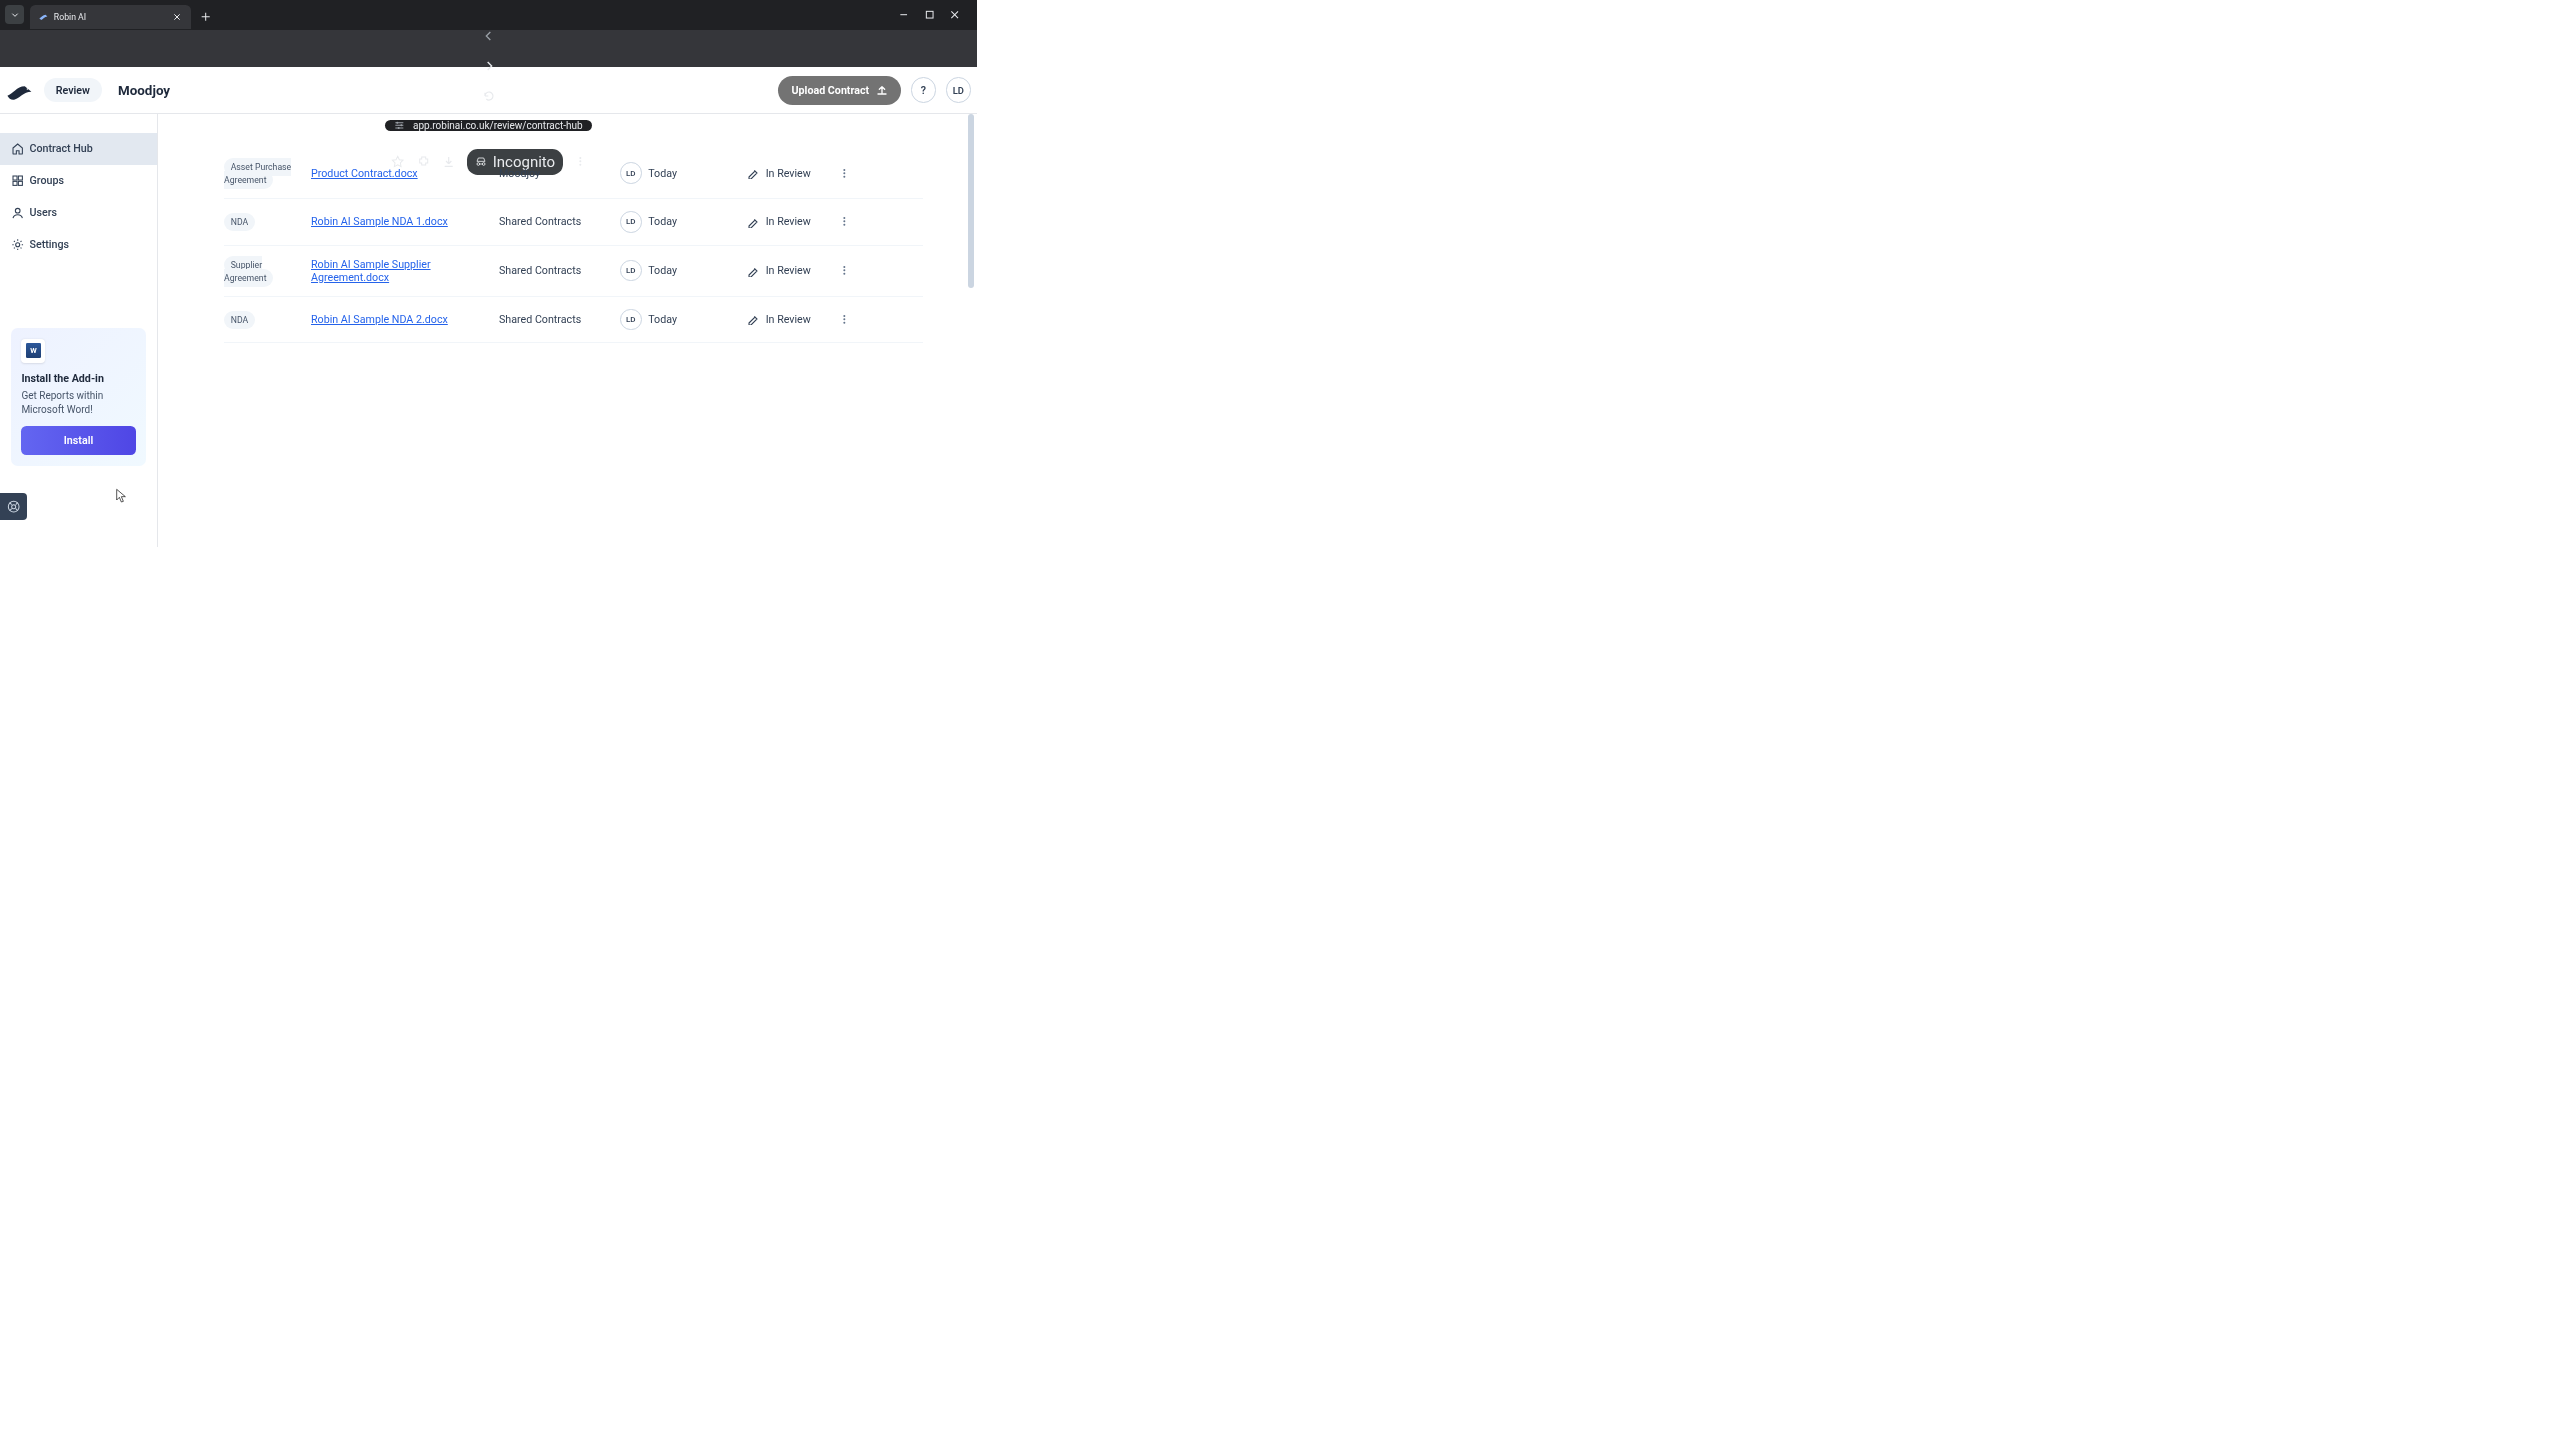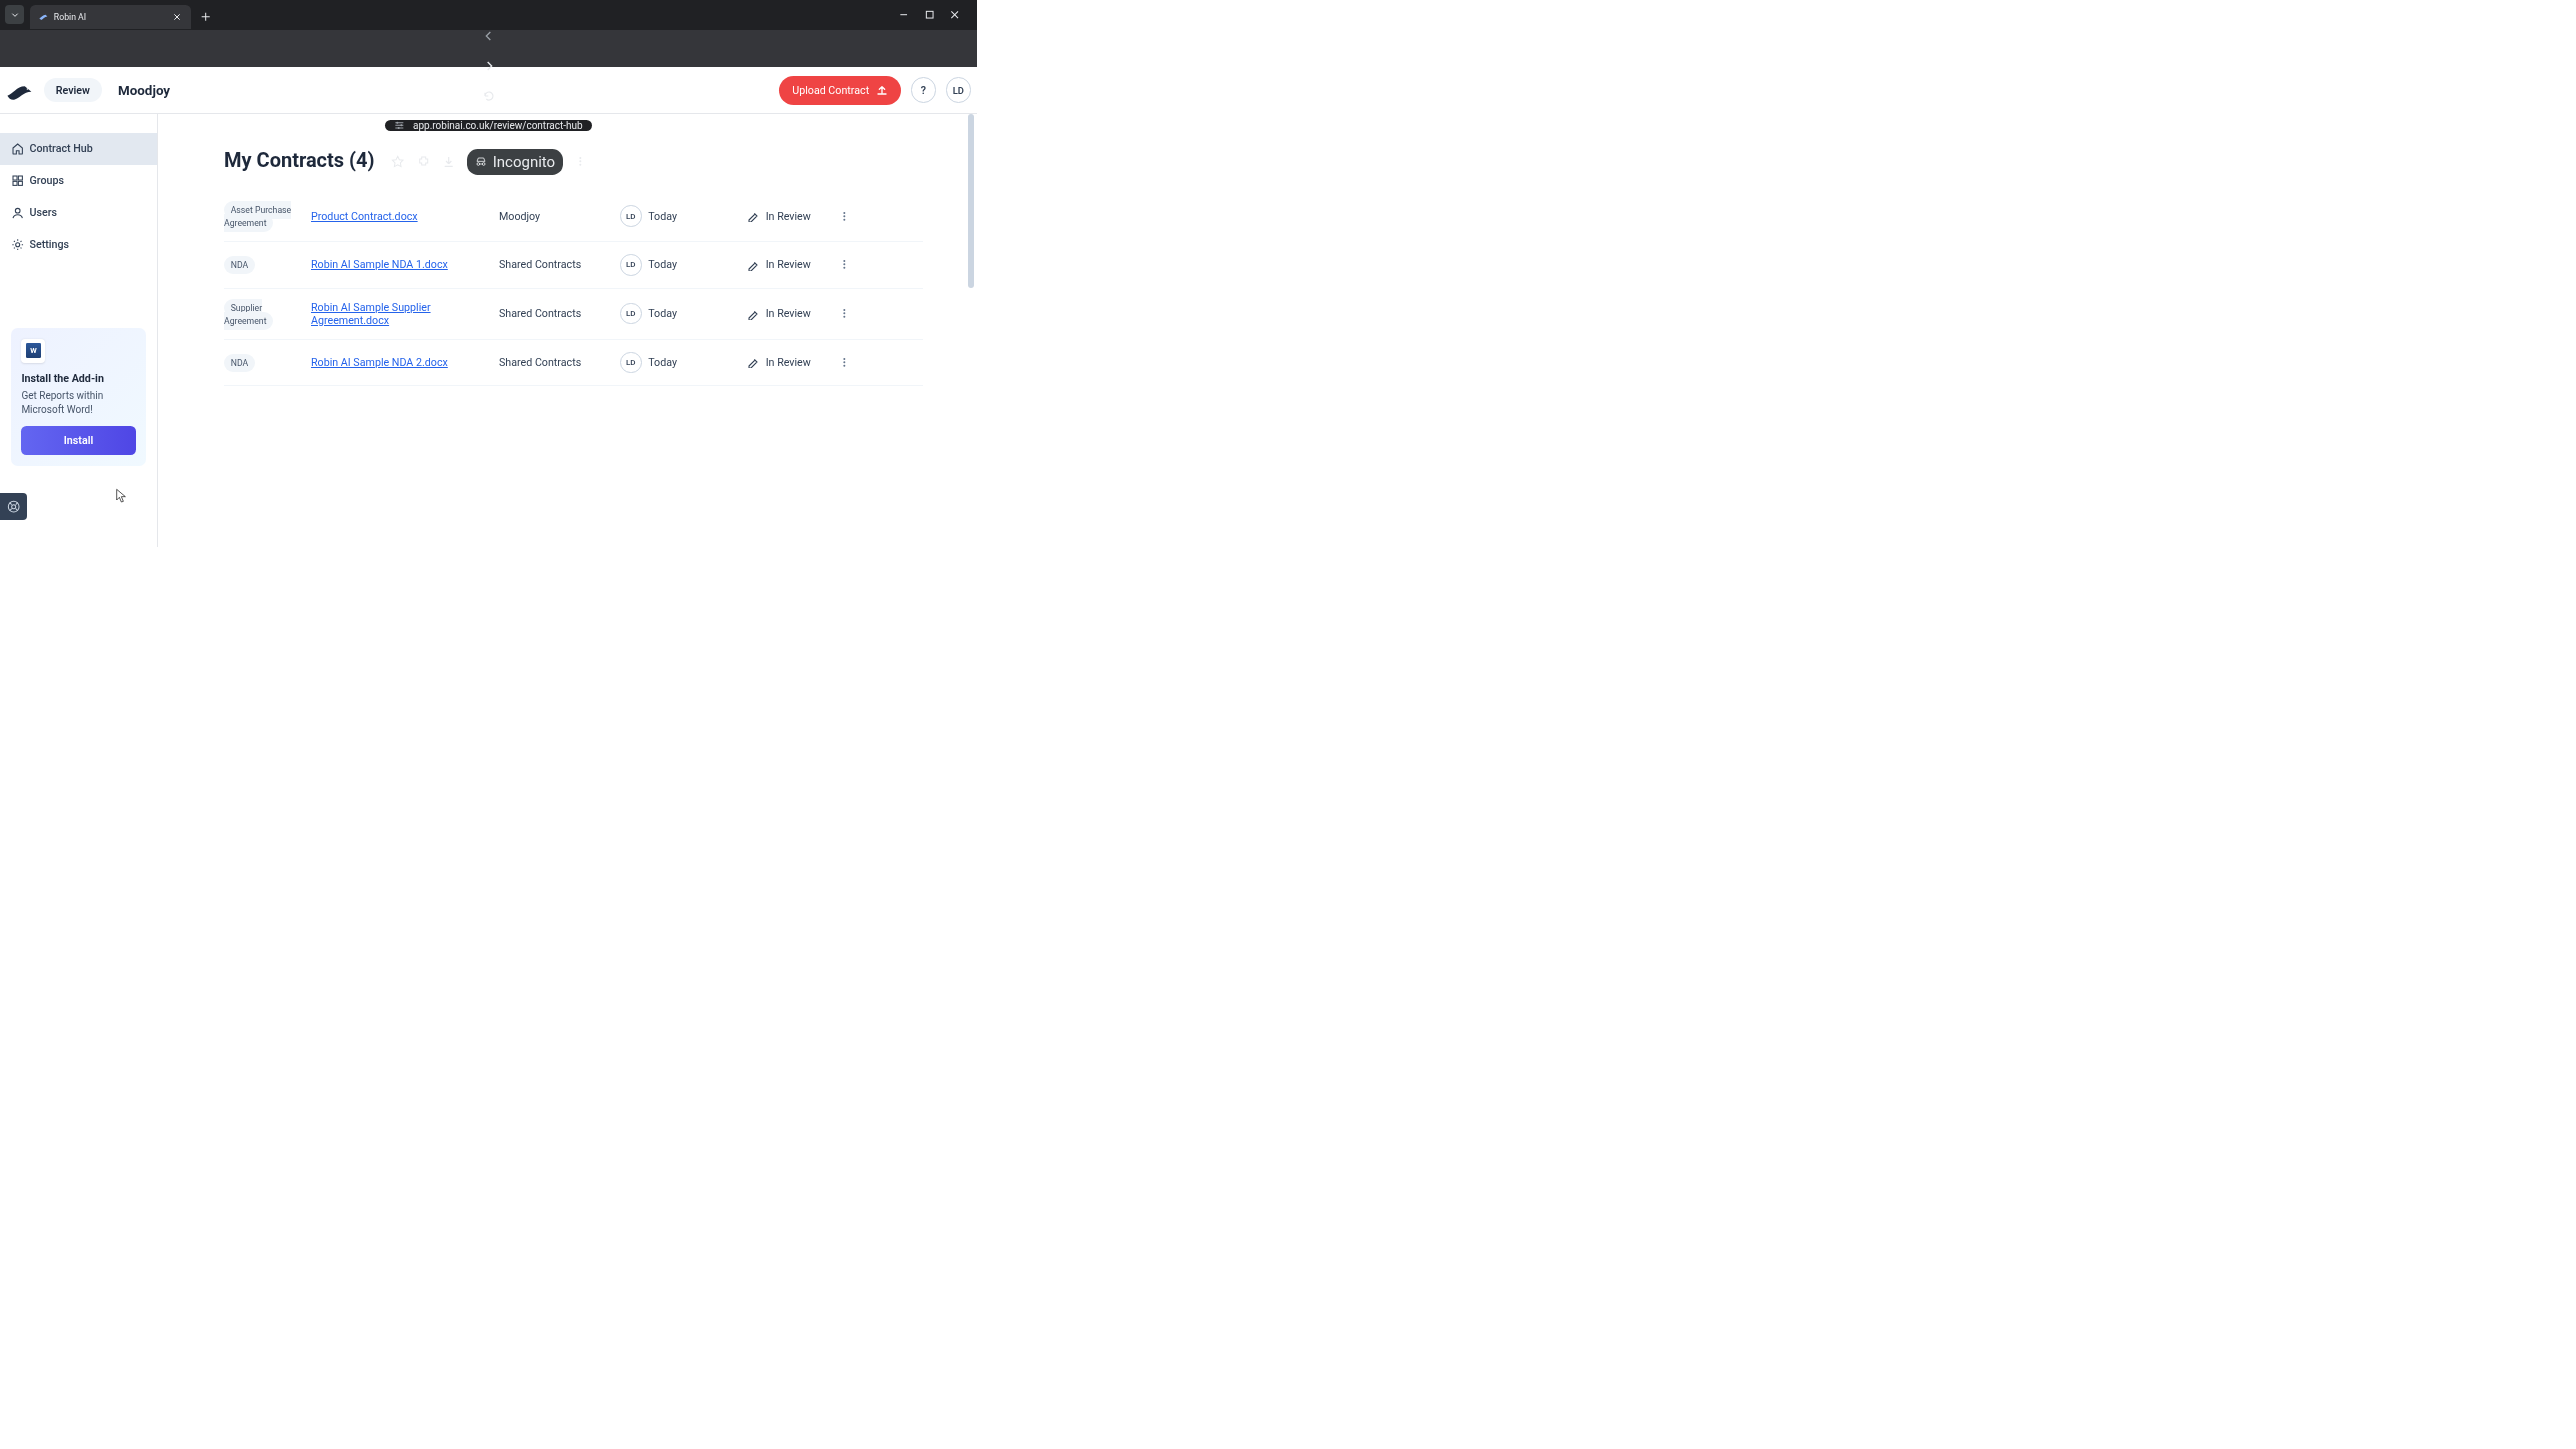--- a/index.html
+++ b/index.html
@@ -25,21 +25,21 @@
 .url-actions { display: flex; gap: 12px; align-items: center; color: #e8eaed; }
 .incognito-badge { display: flex; align-items: center; gap: 5.4px; background: #3c4043; padding: 4px 8px; border-radius: 10.7px; font-size: 15px; }
 
 
 .app { height: calc(547px - 67px); display: flex; flex-direction: column; background: #fff; }
 .app-header { height: 47px; border-bottom: 0.7px solid #e5e7eb; display: flex; align-items: center; padding: 0 6px; gap: 10.7px; }
 .logo { width: 27px; height: 19px; color: #1e293b; }
 .review-pill { background: #f1f5f9; padding: 5.4px 12px; border-radius: 13.4px; font-weight: 600; font-size: 10.7px; color: #1e293b; }
 .org-name { font-size: 13.4px; font-weight: 700; color: #1e293b; margin-left: 5.4px; }
 .header-right { margin-left: auto; display: flex; align-items: center; gap: 9.4px; }
-.upload-btn { background: #ef4444; color: #fff; border: none; padding: 8px 13.4px; border-radius: 16px; font-size: 10.7px; font-weight: 400; display: flex; align-items: center; gap: 6.7px; }
+.upload-btn { background: #737373; color: #fff; border: none; padding: 8px 13.4px; border-radius: 16px; font-size: 10.7px; font-weight: 700; display: flex; align-items: center; gap: 6.7px; }
 .help-circle { width: 25.5px; height: 25.5px; border: 1px solid #cbd5e1; border-radius: 50%; display: flex; align-items: center; justify-content: center; color: #334155; font-weight: 600; }
 .avatar-circle { width: 25.5px; height: 25.5px; border: 1px solid #cbd5e1; border-radius: 50%; display: flex; align-items: center; justify-content: center; color: #334155; font-weight: 600; font-size: 9.4px; }
 
 .app-body { flex: 1; display: flex; position: relative; gap: 12px; }
 .sidebar { width: 158px; border-right: 0.7px solid #e5e7eb; padding-top: 19px; display: flex; flex-direction: column; }
 .side-item { display: flex; align-items: center; gap: 9.4px; padding: 9.4px 13.4px 9.4px 29.5px; font-size: 10.7px; color: #334155; font-weight: 500; position: relative; }
 .side-item.active { background: #e2e8f0; }
 .side-icon { position: absolute; left: 10.7px; width: 13.4px; height: 13.4px; display: flex; align-items: center; justify-content: center; }
 
 .addin-card { margin: auto 10.7px 81px 10.7px; background: linear-gradient(135deg, #eef2ff, #f0f9ff); border-radius: 6.7px; padding: 10.7px; }
@@ -248,21 +248,20 @@
         <div class="word-icon">
           <div class="word-icon-inner">W</div>
         </div>
         <div class="addin-title">Install the Add-in</div>
         <div class="addin-desc">Get Reports within Microsoft Word!</div>
         <button class="install-btn">Install</button>
       </div>
     </div>
 
     <div class="main">
-      <h1 class="page-title">My Contracts (4)</h1>
       <div class="table">
 
         <div class="trow">
           <div><span class="type-badge">Asset Purchase Agreement</span></div>
           <div><a class="clink">Product Contract.docx</a></div>
           <div class="group-cell">Moodjoy</div>
           <div class="edited-cell">
             <span class="mini-avatar">LD</span>
             <span>Today</span>
           </div>

